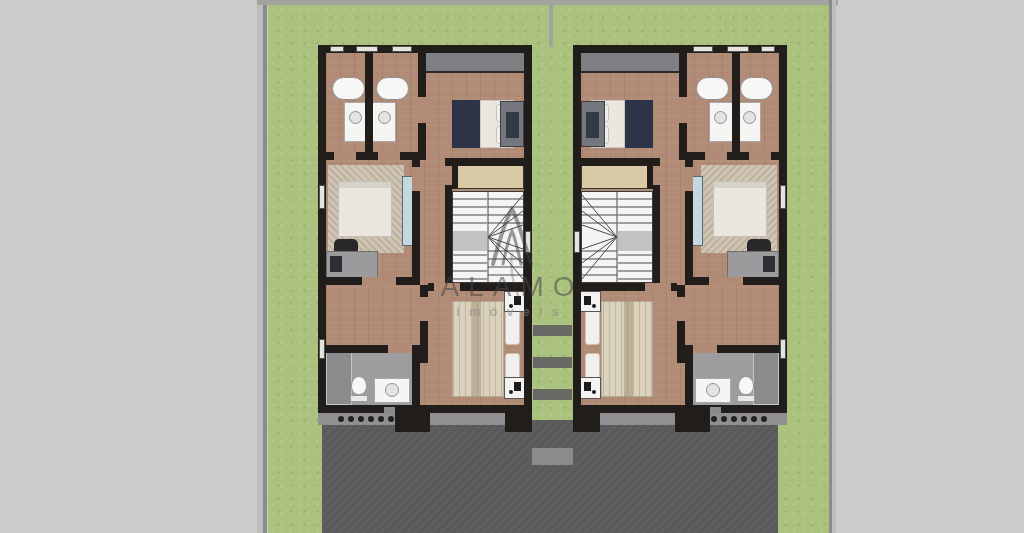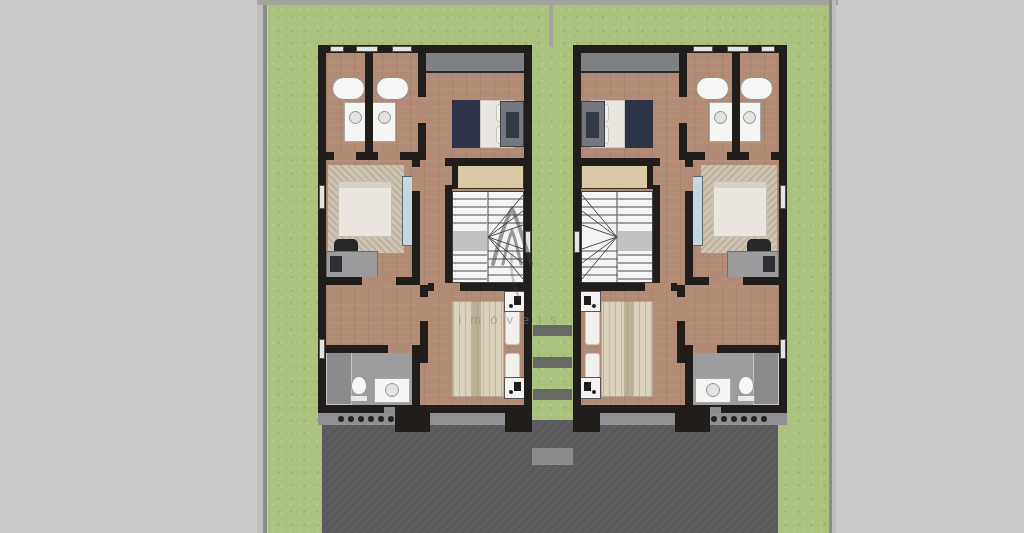--- a/index.html
+++ b/index.html
@@ -51,22 +51,22 @@
   .tank{background:#e9e9e8;border:1px solid #9a9a9a;box-sizing:border-box;}
   .vanity{background:#f5f5f4;border:1px solid #a8a8a8;box-sizing:border-box;}
   .basin{position:absolute;background:#e3e3e2;border:1px solid #8f8f8f;border-radius:50%;box-sizing:border-box;}
   .tub{background:#f7f7f6;border:1px solid #8f8f8f;border-radius:12px;box-sizing:border-box;}
   .walkway{background:#909093;}
   .dot{position:absolute;width:6px;height:6px;border-radius:50%;background:#232323;}
   .step{background:#8b8b8e;}
   
   #wm-title{position:absolute;left:392px;top:271px;width:240px;text-align:center;
             font-size:28px;font-weight:400;letter-spacing:9px;color:rgba(70,70,70,.55);}
-  #wm-sub{position:absolute;left:402px;top:312px;width:220px;text-align:center;
-          font-size:13px;font-weight:400;letter-spacing:9px;color:rgba(135,135,135,.55);}
+  #wm-sub{position:absolute;left:402px;top:304px;width:220px;text-align:center;
+          font-size:13px;font-weight:700;letter-spacing:9px;color:rgba(135,135,135,.55);}
   svg{display:block;}
 </style>
 </head>
 <body>
 
 <div id="scene">
 
   <div class="abs lawn" style="left:268px;top:5px;width:564px;height:528px;"></div>
   <div class="abs borderlight" style="left:257px;top:0;width:6px;height:533px;"></div>
   <div class="abs borderdark" style="left:263px;top:0;width:4px;height:533px;"></div>
@@ -330,15 +330,16 @@
     <div class="wall" style="left:187px;top:362px;width:27px;height:25px;"></div>
   </div>
 
   <svg class="abs" style="left:489px;top:206px;" width="46" height="96" viewBox="0 0 46 96">
     <g fill="none" stroke="rgba(60,60,60,0.5)" stroke-linecap="round">
       <path d="M4 58 C11 32 18 11 23 3 C28 11 35 36 42 58" stroke-width="4"></path>
       <path d="M14 58 C17 44 20 31 23 25 C26 31 29 45 32 58" stroke-width="3"></path>
       <path d="M23 48 C21 62 24 78 30 92" stroke-width="2.5" stroke-opacity="0.5"></path>
     </g>
   </svg>
+  <div id="wm-title">ALAMO</div>
   <div id="wm-sub">imóveis</div>
 
 </div>
 
 </body></html>

